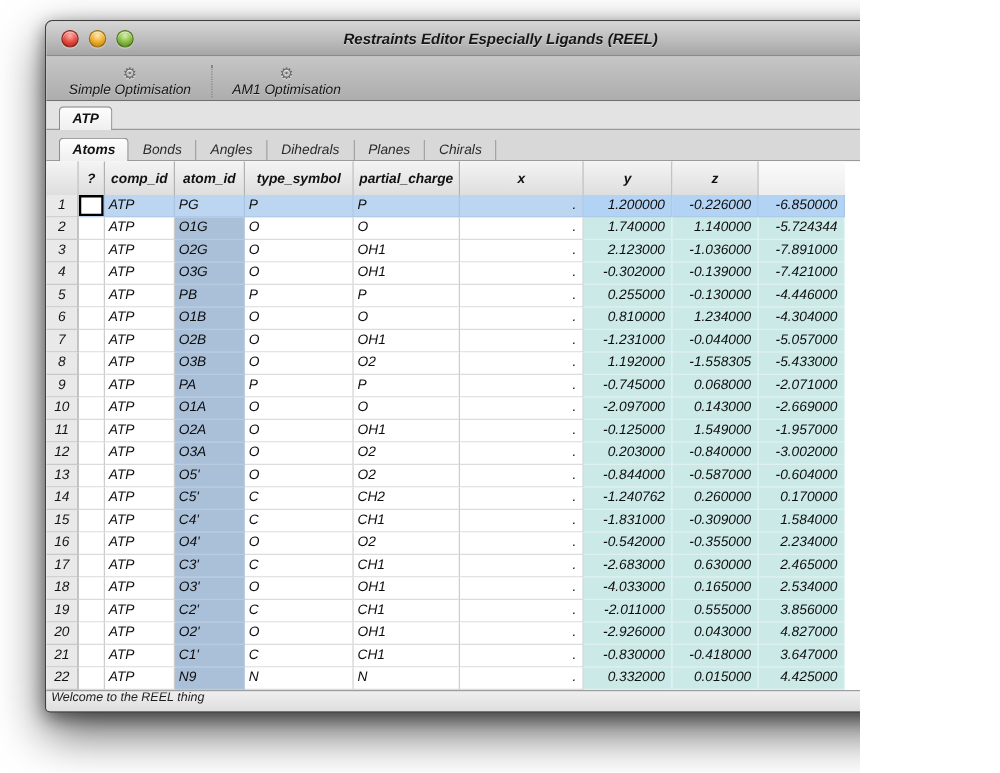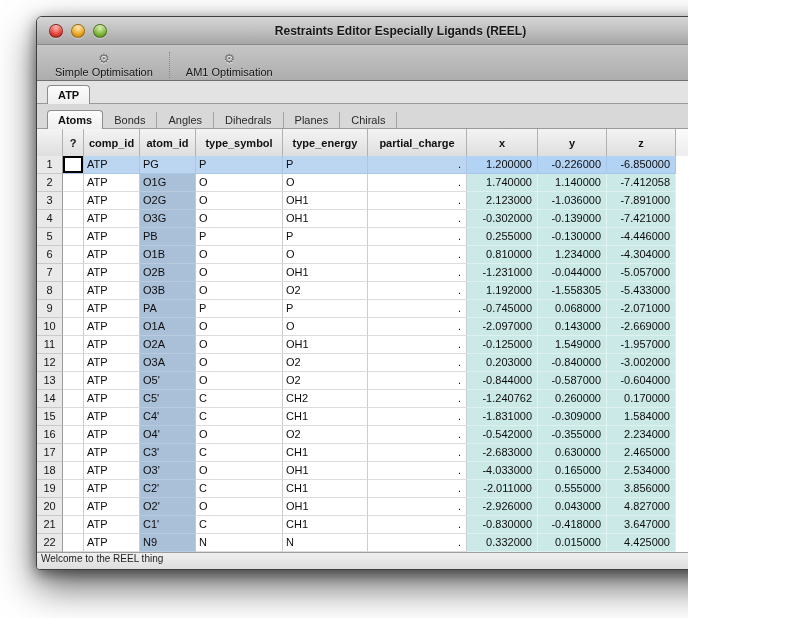--- a/index.html
+++ b/index.html
@@ -1,17 +1,17 @@
 <!DOCTYPE html>
 <html><head>
 <meta charset="utf-8">
 <style>
   html,body{margin:0;padding:0;background:#fff;}
   .stage{position:relative;width:688px;height:618px;overflow:hidden;
-         font-family:"Liberation Sans","DejaVu Sans",sans-serif;}
+         font-family:"Liberation Sans","DejaVu Sans",sans-serif;font-style:italic;}
   .window{position:absolute;left:36px;top:16px;width:727px;height:552px;
           border:1px solid #3f3f3f;border-radius:6px 6px 4px 4px;
           box-shadow:0 16px 38px rgba(0,0,0,.62),0 4px 14px rgba(0,0,0,.45);
           display:flex;flex-direction:column;overflow:hidden;background:#fff;}
   
   .titlebar{height:27px;flex:0 0 27px;position:relative;
             background:linear-gradient(180deg,#d6d6d6 0%,#bdbdbd 55%,#a6a6a6 100%);
             border-bottom:1px solid #8b8b8b;display:flex;align-items:center;}
   .lights{position:absolute;left:12px;top:0;height:100%;display:flex;align-items:center;gap:8px;}
   .light{width:12px;height:12px;border-radius:50%;display:inline-block;box-shadow:inset 0 1px 1px rgba(255,255,255,.6),0 1px 1px rgba(255,255,255,.4);}
@@ -130,21 +130,20 @@
       </div>
     </div>
 
     <div class="tablewrap">
       <div class="thead" id="thead">
           <div class="hcell"></div>
           <div class="hcell">?</div>
           <div class="hcell">comp_id</div>
           <div class="hcell">atom_id</div>
           <div class="hcell">type_symbol</div>
-          <div class="hcell">type_energy</div>
           <div class="hcell">partial_charge</div>
           <div class="hcell">x</div>
           <div class="hcell">y</div>
           <div class="hcell">z</div>
           <div class="hcell filler"></div>
         </div>
       <div class="tbody" id="tbody">
           <div class="row selected">
             <div class="rowhead">1</div>
             <div class="cell focused"></div>
@@ -160,21 +159,21 @@
           <div class="row">
             <div class="rowhead">2</div>
             <div class="cell"></div>
             <div class="cell">ATP</div>
             <div class="cell c-atom">O1G</div>
             <div class="cell">O</div>
             <div class="cell">O</div>
             <div class="cell c-right">.</div>
             <div class="cell c-right c-xyz">1.740000</div>
             <div class="cell c-right c-xyz">1.140000</div>
-            <div class="cell c-right c-xyz">-7.412058</div>
+            <div class="cell c-right c-xyz">-5.724344</div>
           </div>
           <div class="row">
             <div class="rowhead">3</div>
             <div class="cell"></div>
             <div class="cell">ATP</div>
             <div class="cell c-atom">O2G</div>
             <div class="cell">O</div>
             <div class="cell">OH1</div>
             <div class="cell c-right">.</div>
             <div class="cell c-right c-xyz">2.123000</div>

